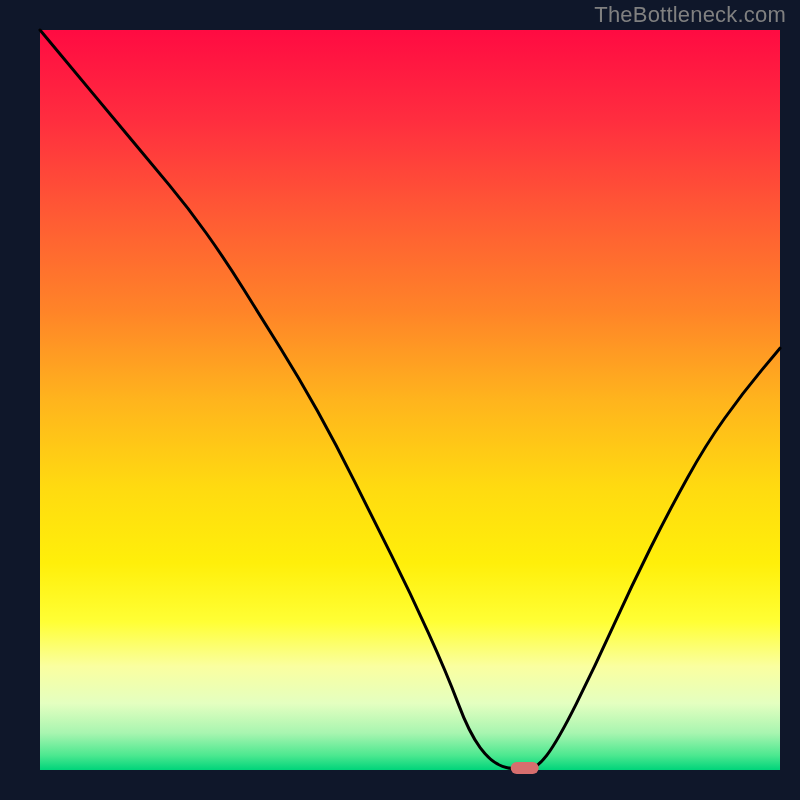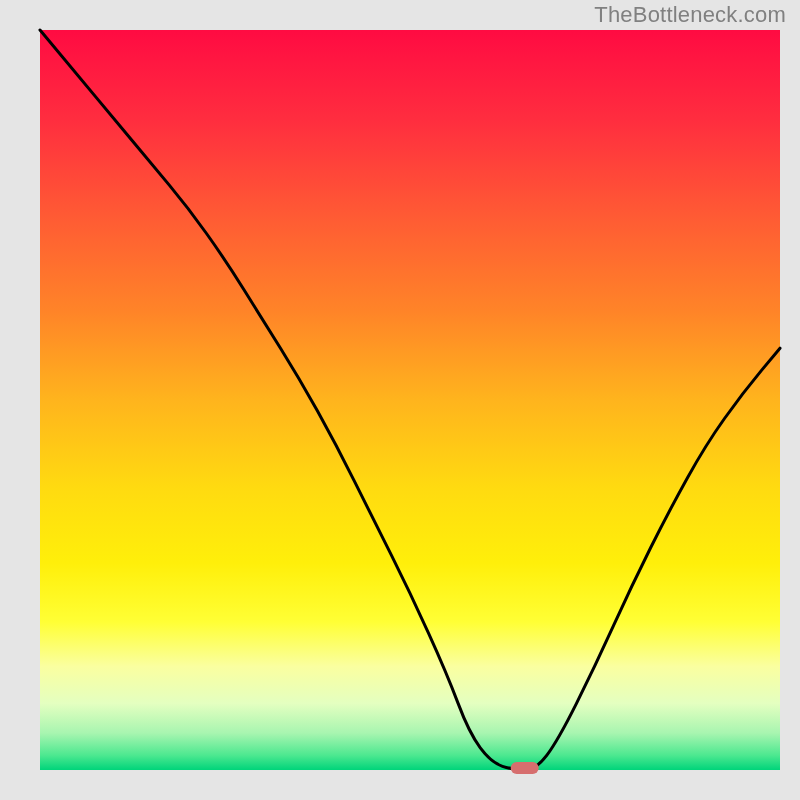--- a/index.html
+++ b/index.html
@@ -10,21 +10,21 @@
     background: #000;
     font-family: Arial, Helvetica, sans-serif;
     overflow: hidden;
   }
   .frame {
     position: absolute;
     left: 0;
     top: 0;
     width: 800px;
     height: 800px;
-    background: #e5e5e5;
+    background: #0f172a;
   }
   .watermark {
     position: absolute;
     top: 2px;
     right: 14px;
     color: #808080;
     font-size: 22px;
     font-weight: 500;
     letter-spacing: 0.2px;
     z-index: 5;

